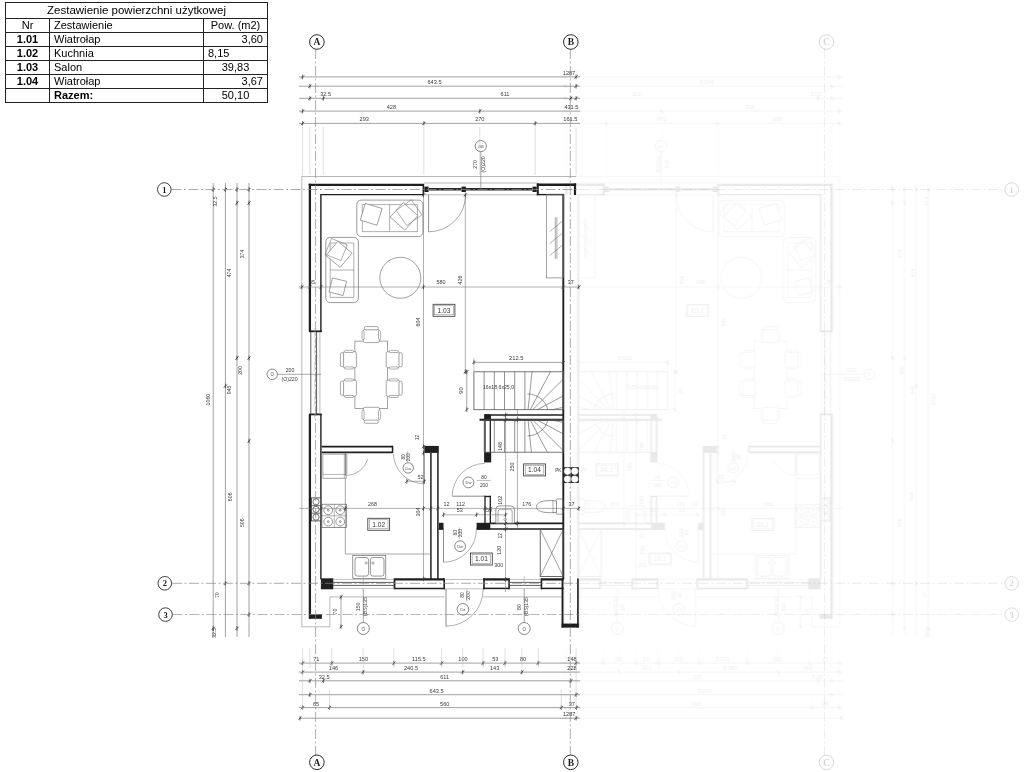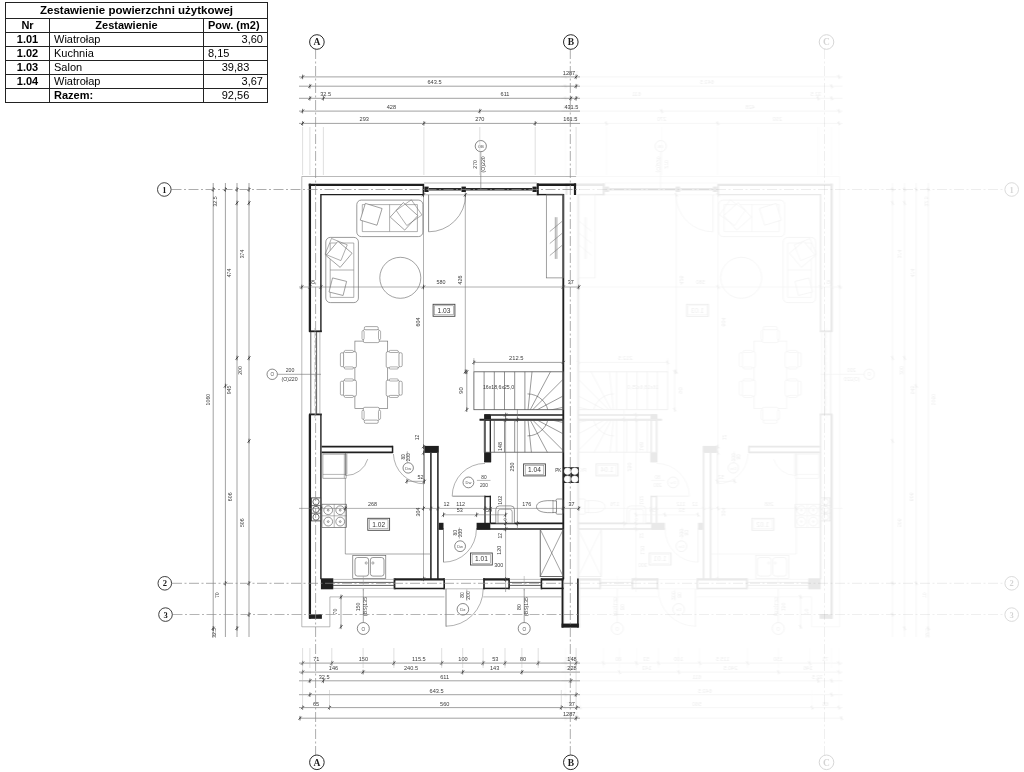--- a/index.html
+++ b/index.html
@@ -975,26 +975,26 @@
 <g opacity="0.19">
       <circle cx="1011.7" cy="614.6" r="6.8" fill="none" stroke="#2a2a2a" stroke-width="0.9"></circle>
       <text x="1011.7" y="617.7" font-family="Liberation Serif, sans-serif" font-size="8.5" fill="#1a1a1a" text-anchor="middle" font-weight="bold">3</text>
     </g>
 </svg>
 
 
 <table class="tbl" cellspacing="0">
 <tbody>
       <tr>
-        <td colspan="3" style="text-align:center;font-weight:bold;font-size:11.5px;height:15px;line-height:15px">Zestawienie powierzchni użytkowej</td>
+        <td colspan="3" style="text-align:center;font-weight:normal;font-size:11.5px;height:15px;line-height:15px">Zestawienie powierzchni użytkowej</td>
       </tr>
 <tr>
-        <td style="width:44px;text-align:center;font-weight:bold">Nr</td>
-        <td style="width:154px;text-align:center;font-weight:bold">Zestawienie</td>
-        <td style="font-weight:bold">Pow. (m2)</td>
+        <td style="width:44px;text-align:center;font-weight:normal">Nr</td>
+        <td style="width:154px;text-align:left;font-weight:normal">Zestawienie</td>
+        <td style="text-align:center;font-weight:normal">Pow. (m2)</td>
       </tr>
 <tr>
         <td style="text-align:center;font-weight:bold">1.01</td>
         <td>Wiatrołap</td>
         <td style="text-align:right">3,60</td>
       </tr>
 <tr>
         <td style="text-align:center;font-weight:bold">1.02</td>
         <td>Kuchnia</td>
         <td style="">8,15</td>
@@ -1005,15 +1005,15 @@
         <td style="text-align:center">39,83</td>
       </tr>
 <tr>
         <td style="text-align:center;font-weight:bold">1.04</td>
         <td>Wiatrołap</td>
         <td style="text-align:right">3,67</td>
       </tr>
 <tr>
         <td></td>
         <td style="text-align:left;font-weight:bold">Razem:</td>
-        <td style="text-align:center">92,56</td>
+        <td style="text-align:center">50,10</td>
       </tr>
 </tbody>
   </table>
 </body></html>

